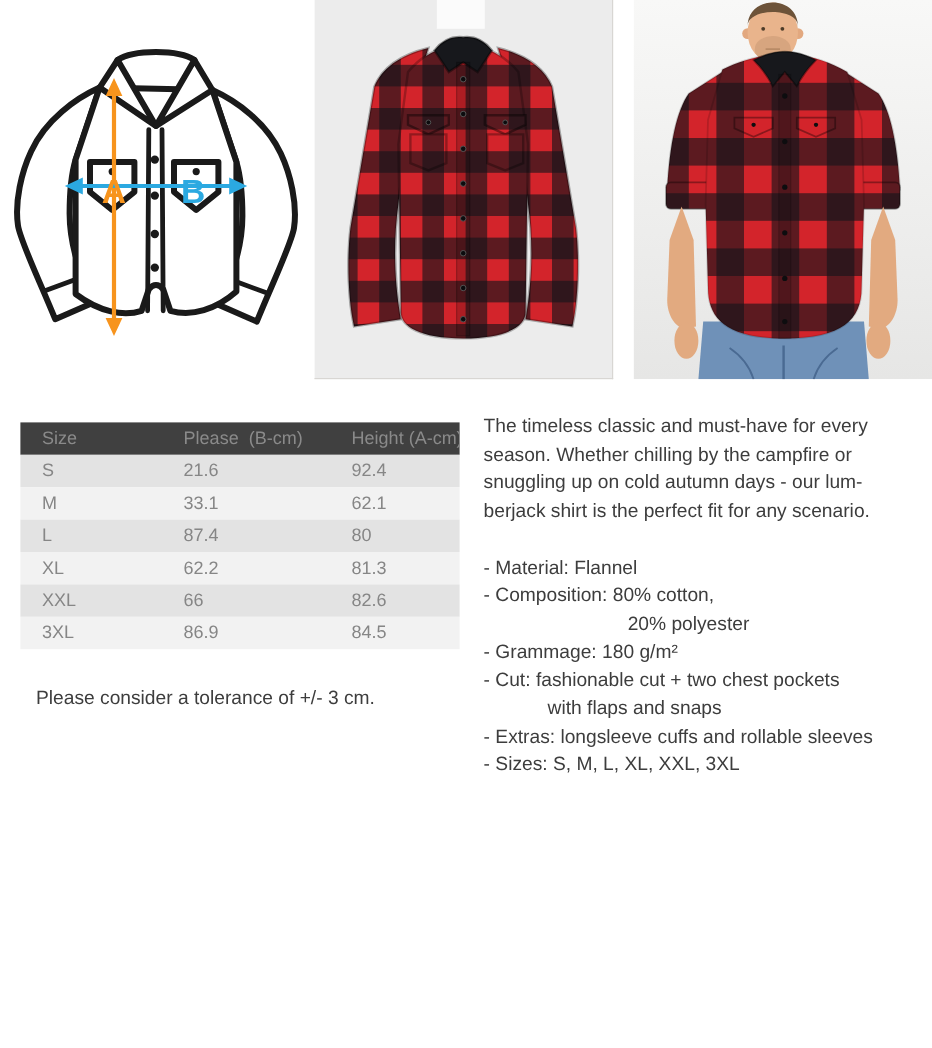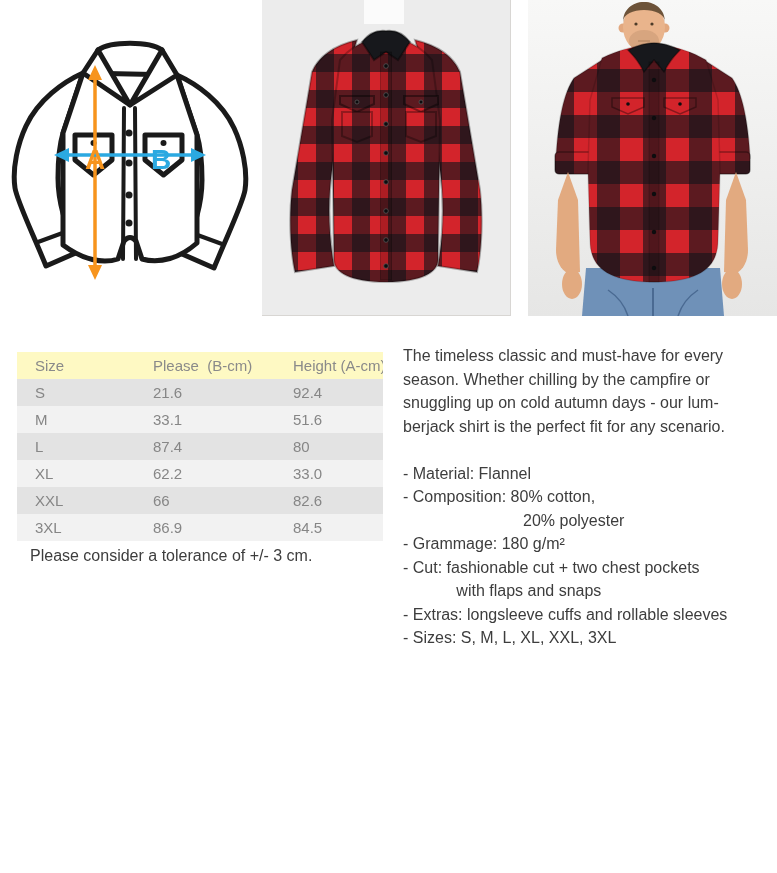--- a/index.html
+++ b/index.html
@@ -10,27 +10,27 @@
   
   .diagram-box { position:absolute; left:8px; top:38px; width:245px; height:255px; }
   .photo-flat  { position:absolute; left:262px; top:0; width:249px; height:316px;
                  border-right:1px solid #d8d6d3; border-bottom:1px solid #d8d6d3; }
   .photo-model { position:absolute; left:528px; top:0; width:249px; height:316px; }
 
   
   .size-table { position:absolute; left:17px; top:352px; width:366px;
                 font-size:15px; color:#868686; }
   .trow { display:grid; grid-template-columns:118px 140px 108px; height:27px; align-items:center; }
-  .trow.header { background:#fef9c3; color:#8a8a8a; }
+  .trow.header { background:#404040; color:#8a8a8a; }
   .trow.shade  { background:#e3e3e3; }
   .trow.plain  { background:#f2f2f2; }
   .tcell { padding-left:18px; white-space:pre; overflow:hidden; }
 
   
-  .tolerance { position:absolute; left:30px; top:547px; font-size:16px; color:#3d3d3d; }
+  .tolerance { position:absolute; left:30px; top:574px; font-size:16px; color:#3d3d3d; }
 
   
   .description { position:absolute; left:403px; top:344px; width:380px;
                  font-size:16px; line-height:23.5px; color:#3d3d3d; }
   .dline { white-space:pre; min-height:23.5px; }
   .spec-block { margin-top:23.5px; }
 </style>
 </head>
 <body>
 
@@ -194,31 +194,31 @@
     </div>
     <div>
         <div class="trow shade">
           <div class="tcell">S</div>
           <div class="tcell">21.6</div>
           <div class="tcell">92.4</div>
         </div>
         <div class="trow plain">
           <div class="tcell">M</div>
           <div class="tcell">33.1</div>
-          <div class="tcell">51.6</div>
+          <div class="tcell">62.1</div>
         </div>
         <div class="trow shade">
           <div class="tcell">L</div>
           <div class="tcell">87.4</div>
           <div class="tcell">80</div>
         </div>
         <div class="trow plain">
           <div class="tcell">XL</div>
           <div class="tcell">62.2</div>
-          <div class="tcell">33.0</div>
+          <div class="tcell">81.3</div>
         </div>
         <div class="trow shade">
           <div class="tcell">XXL</div>
           <div class="tcell">66</div>
           <div class="tcell">82.6</div>
         </div>
         <div class="trow plain">
           <div class="tcell">3XL</div>
           <div class="tcell">86.9</div>
           <div class="tcell">84.5</div>

